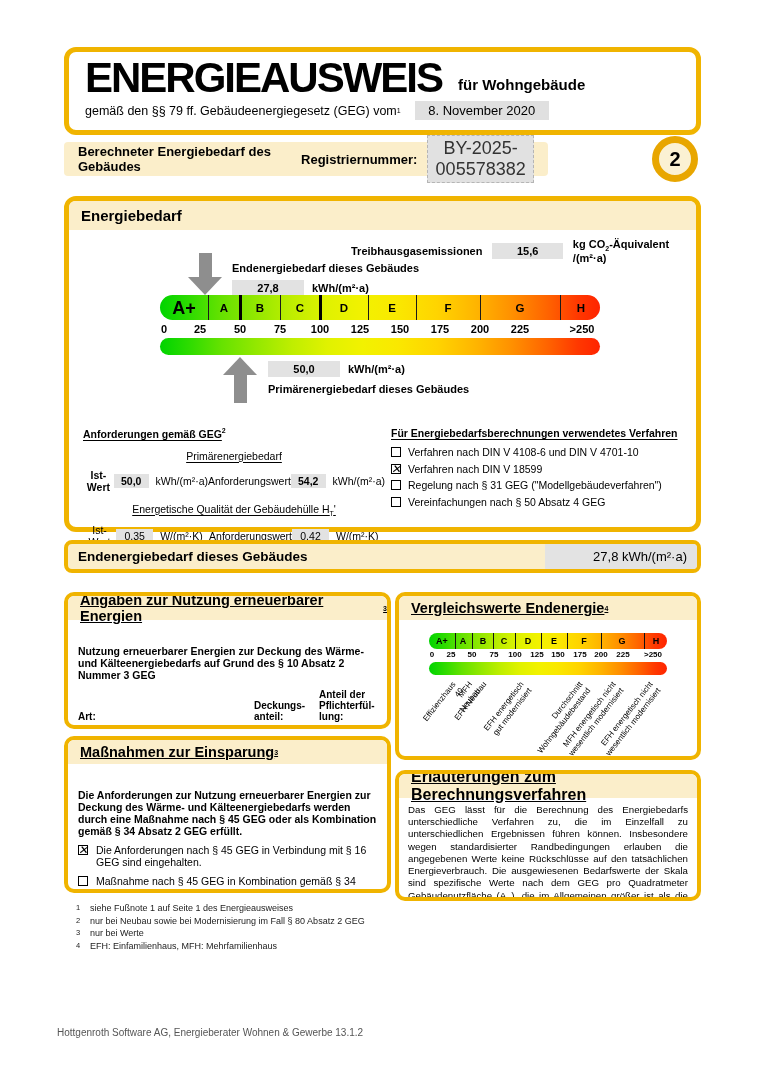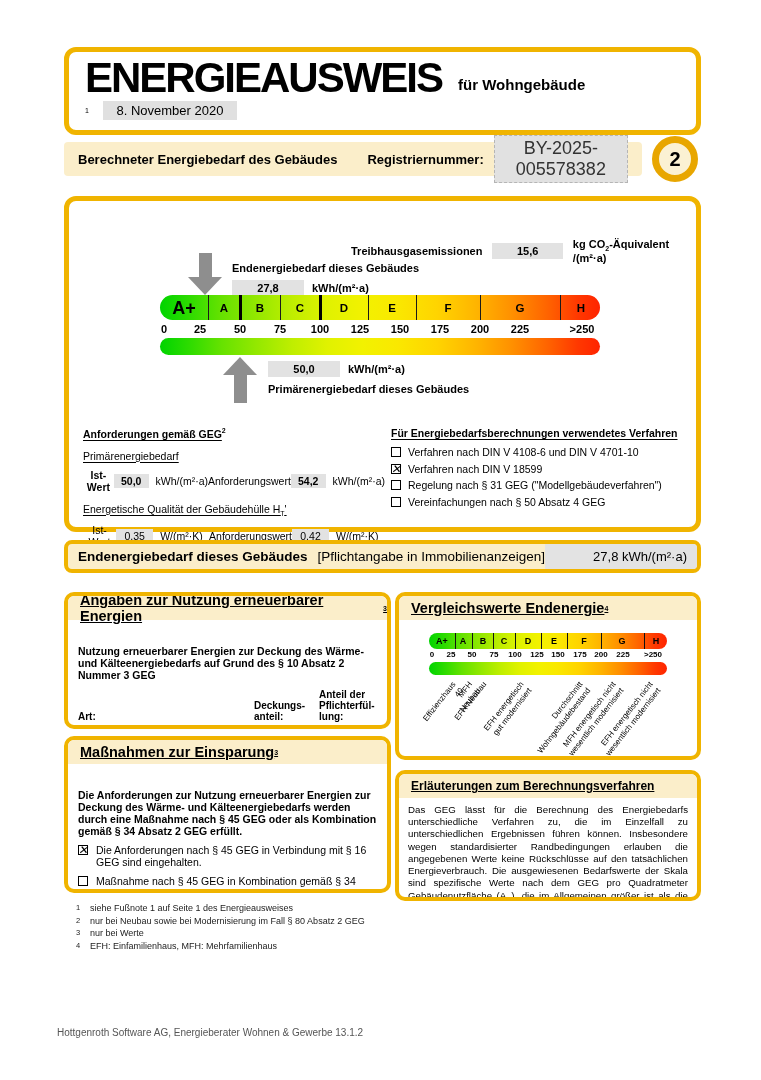--- a/index.html
+++ b/index.html
@@ -18,21 +18,21 @@
 
   
   .header-box { position:absolute; left:64px; top:47px; width:637px; height:88px; padding:4px 16px 0; background:#fff; }
   .title-row { display:flex; align-items:flex-end; gap:16px; }
   .main-title { font-size:42px; font-weight:900; letter-spacing:-2px; line-height:1.05; }
   .subtitle { font-size:15px; font-weight:bold; padding-bottom:7px; }
   .law-row { font-size:12.5px; display:flex; align-items:center; margin-top:1px; }
   .date-box { background:#e0e0e0; width:134px; text-align:center; font-size:13px; padding:2px 0; margin-left:14px; }
 
   
-  .reg-band { position:absolute; left:64px; top:142px; width:578px; height:34px; border-radius:4px; display:flex; align-items:center; padding:0 14px;justify-content:flex-end; }
+  .reg-band { position:absolute; left:64px; top:142px; width:484px; height:34px; border-radius:4px; display:flex; align-items:center; padding:0 14px;justify-content:flex-end; }
   .reg-title { font-weight:bold; font-size:13px; width:308px; }
   .reg-label { font-weight:bold; font-size:13px; }
   .reg-box { margin-left:10px; background:#e1e1e1; border:1px dashed #b5b5b5; font-size:18px; padding:2px 6px; width:142px; text-align:center; color:#333; }
   .page-circle { position:absolute; left:652px; top:136px; width:46px; height:46px; border:7px solid #e8a600; background:#fbf1d3; border-radius:50%; font-size:20px; font-weight:bold; display:flex; align-items:center; justify-content:center; }
 
   
   .eb-box { position:absolute; left:64px; top:196px; width:637px; height:336px; background:#fff; }
   .band-header { background:#fbeeca; height:29px; display:flex; align-items:center; padding-left:12px; font-weight:bold; font-size:15px; border-radius:6px 6px 0 0; }
   .ghg-row { position:absolute; top:37px; left:282px; display:flex; align-items:center; font-size:11px; font-weight:bold; }
   .ghg-row .vbox { width:76px; margin:0 10px; padding:2px 0; }
@@ -56,21 +56,21 @@
   .grad-bar { position:absolute; left:0; top:89px; width:440px; height:17px; border-radius:9px; }
   .arrow-up { position:absolute; left:63px; top:108px; width:34px; }
   .au-head { width:0; height:0; border-left:17px solid transparent; border-right:17px solid transparent; border-bottom:18px solid #8e8e8e; }
   .au-shaft { width:13px; height:28px; background:#8e8e8e; margin:0 auto; }
   .prim-value-row { position:absolute; left:108px; top:112px; display:flex; align-items:center; font-size:11px; font-weight:bold; }
   .prim-value-row .vbox { width:72px; margin-right:8px; padding:2px 0; }
   .prim-label { position:absolute; left:108px; top:134px; font-weight:bold; font-size:11px; }
 
   .anf-block { position:absolute; left:14px; top:226px; font-size:10.5px; width:302px; }
   .anf-title { font-weight:bold; margin-bottom:10px; }
-  .anf-sub { margin-bottom:7px; }
+  .anf-sub { margin-bottom:7px;text-align:center; }
   .valrow { display:flex; align-items:center; margin-bottom:10px; }
   .valrow .lbl { width:50px; font-weight:bold;text-align:center; }
   .valrow .lbl2 { width:96px; }
   .valrow .vbox { width:56px; margin-right:7px; padding:1px 0; }
   .valrow .un { width:74px; }
   .bold { font-weight:bold; }
   .sommer-row { display:flex; align-items:center; gap:12px; margin-top:2px; }
 
   .cb { width:10px; height:10px; border:1px solid #000; display:inline-flex; align-items:center; justify-content:center; flex:0 0 auto; font-size:12px; line-height:0; font-style:normal; background:#fff; }
   .cb-lg { width:13px; height:13px; border:1px solid #999; font-size:15px; }
@@ -130,33 +130,35 @@
 <body>
 
 <div class="page">
 
   <div class="header-box gold">
     <div class="title-row">
       <span class="main-title">ENERGIEAUSWEIS</span>
       <span class="subtitle">für Wohngebäude</span>
     </div>
     <div class="law-row">
+      <span>gemäß den §§ 79 ff. Gebäudeenergiegesetz (GEG) vom</span>
         <sup>1</sup>
       <span class="date-box">8. November 2020</span>
     </div>
   </div>
 
   <div class="reg-band cream">
     <span class="reg-title">Berechneter Energiebedarf des Gebäudes</span>
     <span class="reg-label">Registriernummer:</span>
     <span class="reg-box">BY-2025-005578382</span>
   </div>
   <div class="page-circle">2</div>
 
   <div class="eb-box gold">
+    <div class="band-header">Energiebedarf</div>
 
     <div class="ghg-row">
       <span>Treibhausgasemissionen</span>
       <span class="vbox">15,6</span>
       <span><span>kg CO</span><sub>2</sub><span>-Äquivalent /(m²·a)</span></span>
     </div>
 
     <div class="scale">
       <div class="arrow-down">
         <div class="ad-shaft"></div>
@@ -268,21 +270,20 @@
         <span class="cb">
             <i></i>
           </span>
         <span>Vereinfachungen nach § 50 Absatz 4 GEG</span>
       </div>
     </div>
   </div>
 
   <div class="end-band">
     <span class="t1">Endenergiebedarf dieses Gebäudes</span>
-    <span class="t2">[Pflichtangabe in Immobilienanzeigen]</span>
     <span class="val">27,8 kWh/(m²·a)</span>
   </div>
 
   <div class="sbox gold3" style="left:64px; top:592px; width:327px; height:137px;">
     <div class="band-header">
         <span>Angaben zur Nutzung erneuerbarer Energien</span>
         <sup>3</sup>
       </div>
     <div class="body">
       <div class="bold">Nutzung erneuerbarer Energien zur Deckung des Wärme- und Kälteenergiebedarfs auf Grund des § 10 Absatz 2 Nummer 3 GEG</div>
@@ -380,21 +381,21 @@
 Wohngebäudebestand</span>
         <span class="rlabel" style="right:56px">MFH energetisch nicht
 wesentlich modernisiert</span>
         <span class="rlabel" style="right:19px">EFH energetisch nicht
 wesentlich modernisiert</span>
       </div>
     </div>
   </div>
 
   <div class="sbox gold3" style="left:395px; top:770px; width:306px; height:131px;">
-    <div class="band-header" style="font-size:12px">Erläuterungen zum Berechnungsverfahren</div>
+    <div class="band-header" style="font-size:16px">Erläuterungen zum Berechnungsverfahren</div>
     <div class="erl-body"><span>Das GEG lässt für die Berechnung des Energiebedarfs unterschiedliche Verfahren zu, die im Einzelfall zu unterschiedlichen Ergebnissen führen können. Insbesondere wegen standardisierter Randbedingungen erlauben die angegebenen Werte keine Rückschlüsse auf den tatsächlichen Energieverbrauch. Die ausgewiesenen Bedarfswerte der Skala sind spezifische Werte nach dem GEG pro Quadratmeter Gebäudenutzfläche (A</span><sub>N</sub><span>), die im Allgemeinen größer ist als die Wohnfläche des Gebäudes.</span></div>
   </div>
 
   <div class="footnotes">
     <div class="fn-row">
         <sup>1</sup>
         <span>siehe Fußnote 1 auf Seite 1 des Energieausweises</span>
       </div>
     <div class="fn-row">
         <sup>2</sup>

